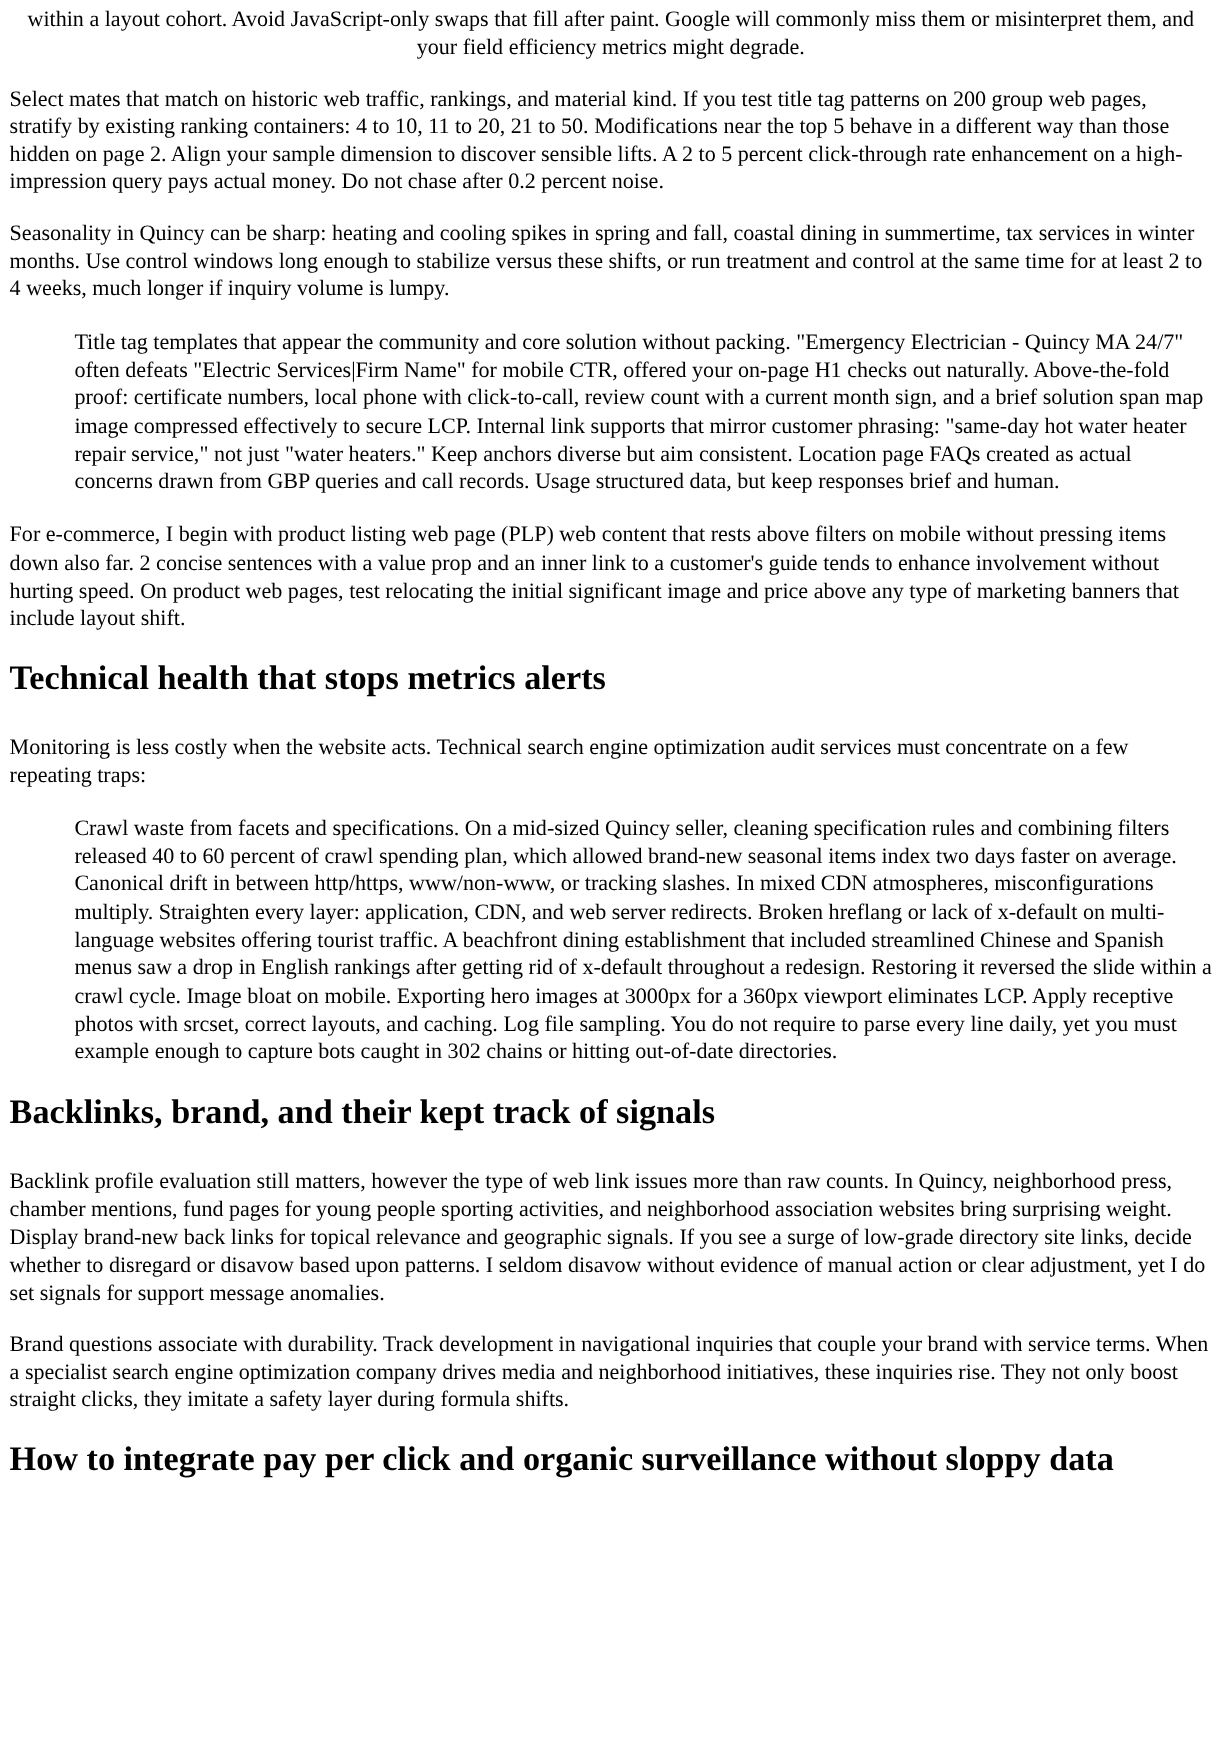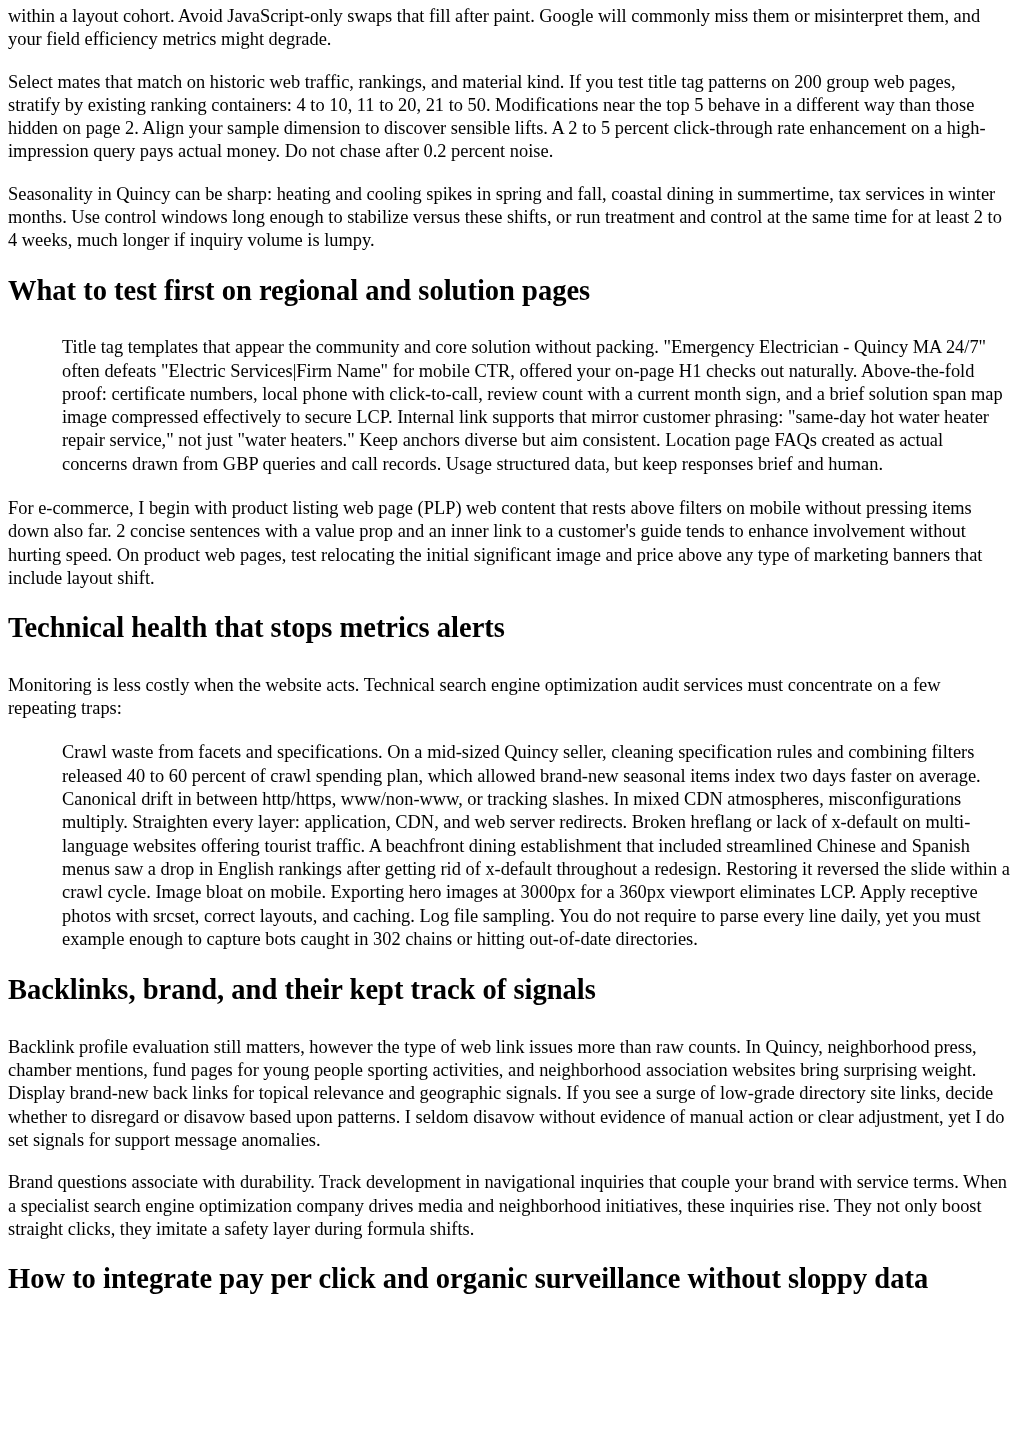--- a/index.html
+++ b/index.html
@@ -17,21 +17,21 @@
     line-height: 23.3px;
     -webkit-font-smoothing: antialiased;
   }
   .doc {
     box-sizing: border-box;
     width: 1024px;
     height: 1448px;
     padding: 5px 14px 0 8px;
     overflow: hidden;
   }
-  .doc > :first-child { margin-top: 0; }
+  .doc > :first-child { margin-top: 0; text-align: center; }
   .doc p {
     margin: 19px 0;
   }
   .doc .indent-block {
     margin: 21px 0 21px 54px;
   }
   .doc h2 {
     font-size: 28.5px;
     line-height: 1.25;
     font-weight: bold;
@@ -39,21 +39,20 @@
   }
 </style>
 </head>
 <body>
 
 <article class="doc">
   <p>within a layout cohort. Avoid JavaScript-only swaps that fill after paint. Google will commonly miss them or misinterpret them, and your field efficiency metrics might degrade.</p>
   <p>Select mates that match on historic web traffic, rankings, and material kind. If you test title tag patterns on 200 group web pages, stratify by existing ranking containers: 4 to 10, 11 to 20, 21 to 50. Modifications near the top 5 behave in a different way than those hidden on page 2. Align your sample dimension to discover sensible lifts. A 2 to 5 percent click-through rate enhancement on a high-impression query pays actual money. Do not chase after 0.2 percent noise.</p>
   <p>Seasonality in Quincy can be sharp: heating and cooling spikes in spring and fall, coastal dining in summertime, tax services in winter months. Use control windows long enough to stabilize versus these shifts, or run treatment and control at the same time for at least 2 to 4 weeks, much longer if inquiry volume is lumpy.</p>
 
-  <h2>What to test first on regional and solution pages</h2>
   <div class="indent-block">Title tag templates that appear the community and core solution without packing. "Emergency Electrician - Quincy MA 24/7" often defeats "Electric Services|Firm Name" for mobile CTR, offered your on-page H1 checks out naturally. Above-the-fold proof: certificate numbers, local phone with click-to-call, review count with a current month sign, and a brief solution span map image compressed effectively to secure LCP. Internal link supports that mirror customer phrasing: "same-day hot water heater repair service," not just "water heaters." Keep anchors diverse but aim consistent. Location page FAQs created as actual concerns drawn from GBP queries and call records. Usage structured data, but keep responses brief and human.</div>
   <p>For e-commerce, I begin with product listing web page (PLP) web content that rests above filters on mobile without pressing items down also far. 2 concise sentences with a value prop and an inner link to a customer's guide tends to enhance involvement without hurting speed. On product web pages, test relocating the initial significant image and price above any type of marketing banners that include layout shift.</p>
 
   <h2>Technical health that stops metrics alerts</h2>
   <p>Monitoring is less costly when the website acts. Technical search engine optimization audit services must concentrate on a few repeating traps:</p>
   <div class="indent-block">Crawl waste from facets and specifications. On a mid-sized Quincy seller, cleaning specification rules and combining filters released 40 to 60 percent of crawl spending plan, which allowed brand-new seasonal items index two days faster on average. Canonical drift in between http/https, www/non-www, or tracking slashes. In mixed CDN atmospheres, misconfigurations multiply. Straighten every layer: application, CDN, and web server redirects. Broken hreflang or lack of x-default on multi-language websites offering tourist traffic. A beachfront dining establishment that included streamlined Chinese and Spanish menus saw a drop in English rankings after getting rid of x-default throughout a redesign. Restoring it reversed the slide within a crawl cycle. Image bloat on mobile. Exporting hero images at 3000px for a 360px viewport eliminates LCP. Apply receptive photos with srcset, correct layouts, and caching. Log file sampling. You do not require to parse every line daily, yet you must example enough to capture bots caught in 302 chains or hitting out-of-date directories.</div>
 
   <h2>Backlinks, brand, and their kept track of signals</h2>
   <p>Backlink profile evaluation still matters, however the type of web link issues more than raw counts. In Quincy, neighborhood press, chamber mentions, fund pages for young people sporting activities, and neighborhood association websites bring surprising weight. Display brand-new back links for topical relevance and geographic signals. If you see a surge of low-grade directory site links, decide whether to disregard or disavow based upon patterns. I seldom disavow without evidence of manual action or clear adjustment, yet I do set signals for support message anomalies.</p>
   <p>Brand questions associate with durability. Track development in navigational inquiries that couple your brand with service terms. When a specialist search engine optimization company drives media and neighborhood initiatives, these inquiries rise. They not only boost straight clicks, they imitate a safety layer during formula shifts.</p>

